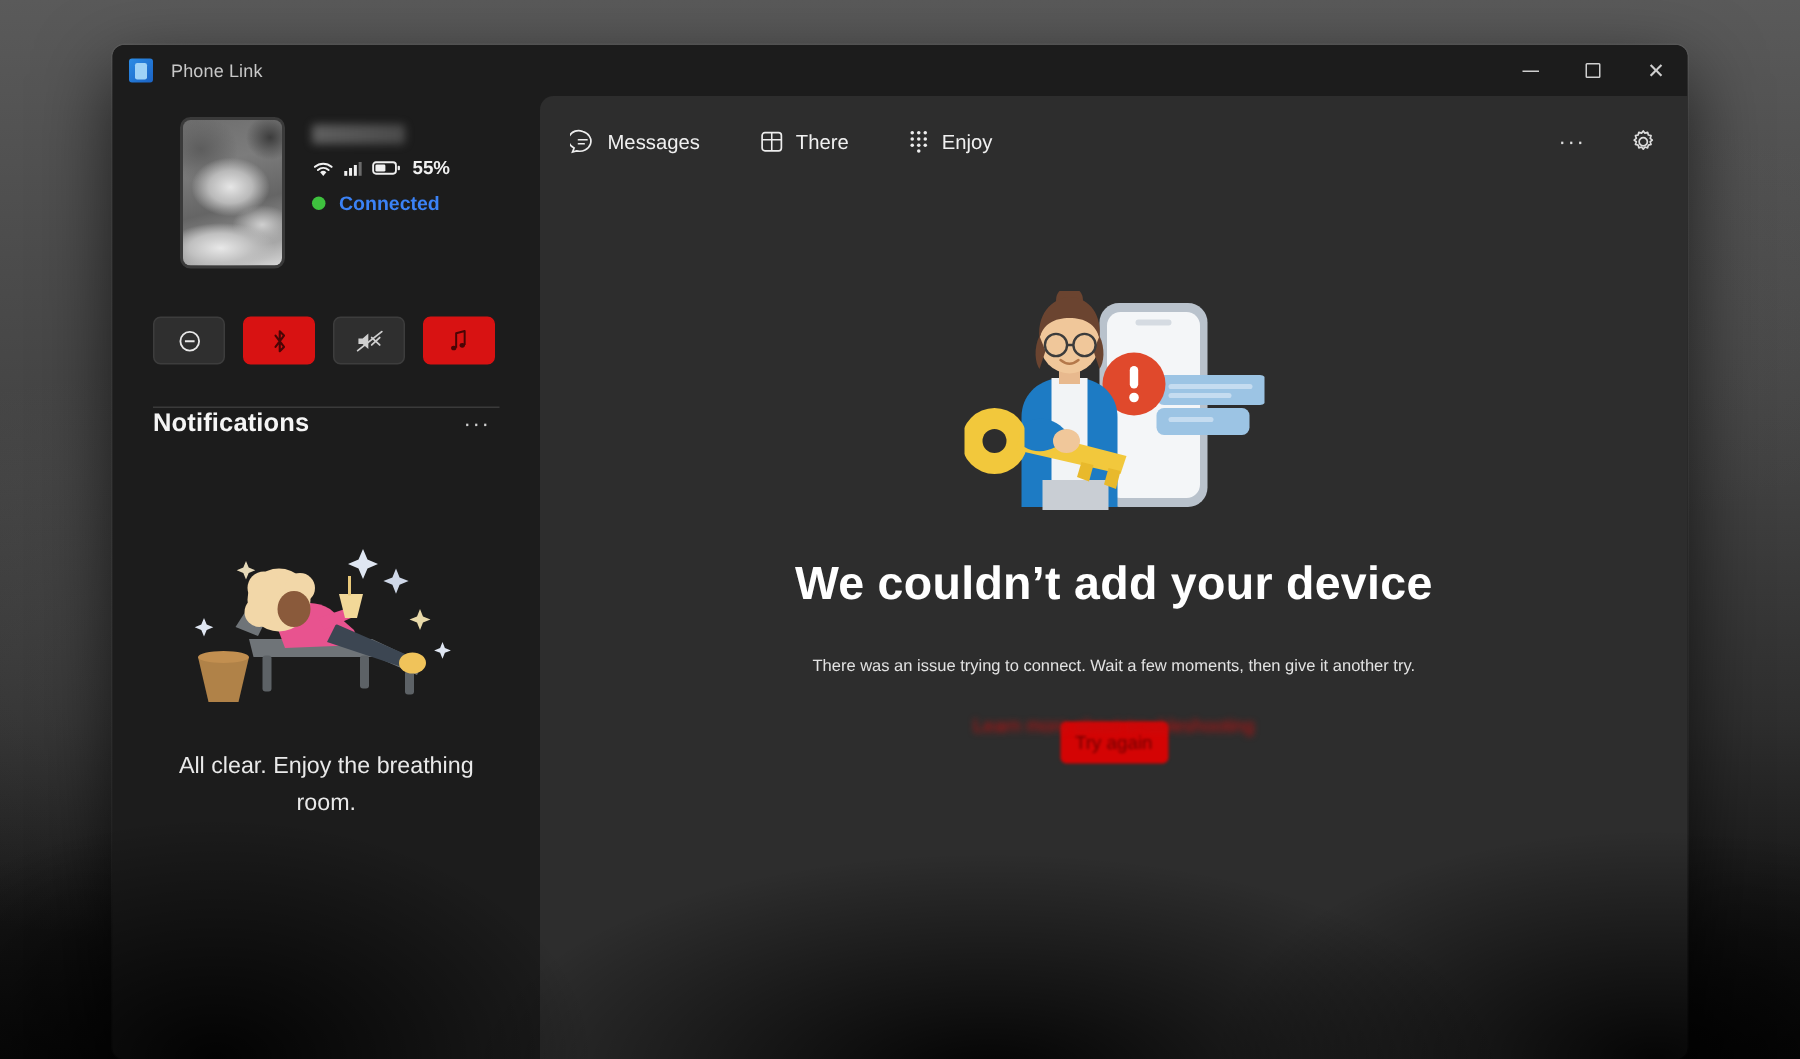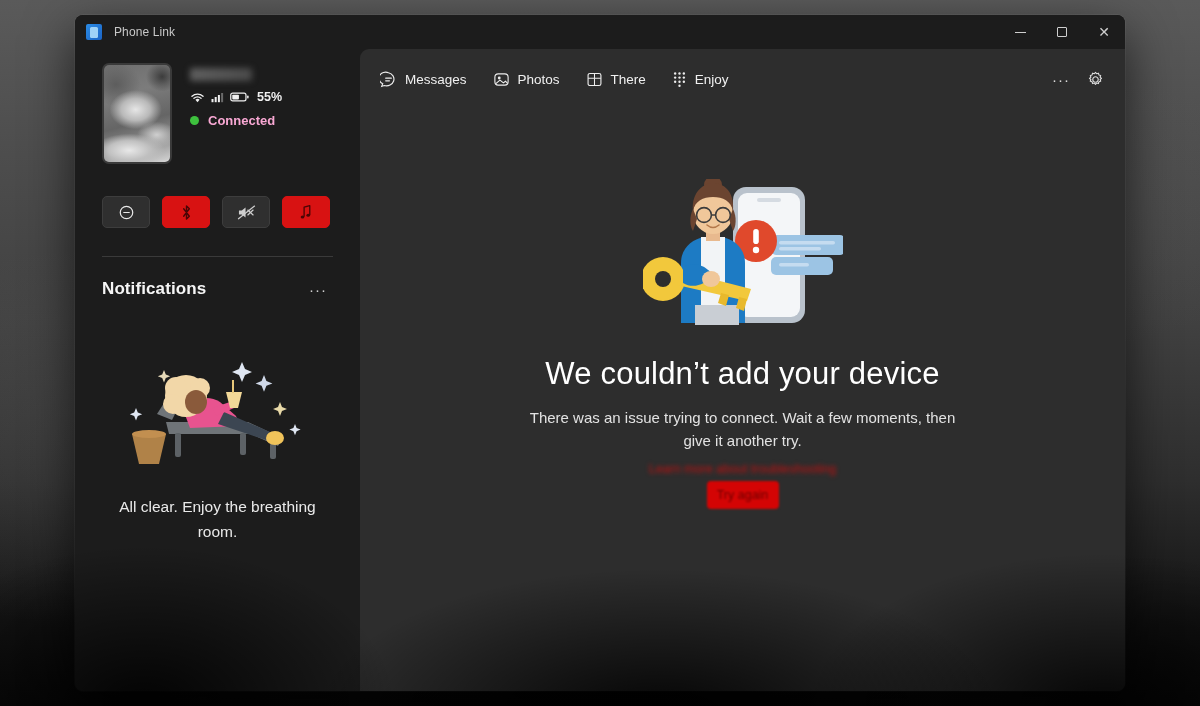--- a/index.html
+++ b/index.html
@@ -31,21 +31,21 @@
       radial-gradient(ellipse 30% 100% at 12% 100%, rgba(0,0,0,0.9), transparent 70%),
       radial-gradient(ellipse 40% 90% at 55% 105%, rgba(0,0,0,0.92), transparent 72%),
       radial-gradient(ellipse 35% 95% at 92% 100%, rgba(0,0,0,0.88), transparent 70%);
     pointer-events: none;
   }
 
   
   #app-window {
     position: absolute;
     left: 75px;
-    top: 15px;
+    top: 30px;
     width: 1050px;
     height: 676px;
     background: #1c1c1c;
     border-radius: 8px;
     box-shadow: 0 18px 50px rgba(0,0,0,0.65), 0 0 0 1px rgba(255,255,255,0.06);
     display: flex;
     flex-direction: column;
     overflow: hidden;
   }
 
@@ -99,21 +99,21 @@
 
   
   .sidebar {
     width: 285px;
     flex: 0 0 285px;
     background: #1c1c1c;
     padding: 14px 27px 0 27px;
     display: flex;
     flex-direction: column;
   }
-  .device-row { display: flex; gap: 18px; }
+  .device-row { display: flex; gap: 18px; margin-left: 18px; }
   .phone-thumb {
     width: 70px; height: 101px;
     border-radius: 7px;
     flex: 0 0 auto;
     border: 2px solid #3a3a3a;
     overflow: hidden;
     position: relative;
     background: #2a2a2a;
   }
   .phone-thumb .sky {
@@ -144,21 +144,21 @@
   .status-line {
     display: flex; align-items: center; gap: 6px;
     font-size: 12.5px; color: #f0f0f0; font-weight: bold;
   }
   .status-line .battery-pct { margin-left: 2px; }
   .conn-line { display: flex; align-items: center; gap: 9px; }
   .conn-dot {
     width: 9px; height: 9px; border-radius: 50%;
     background: #3ec13e; flex: 0 0 auto;
   }
-  .conn-text { font-size: 13px; color: #f9a8d4; font-weight: bold; }
+  .conn-text { font-size: 13px; color: #3b82f6; font-weight: bold; }
 
   
   .quick-actions {
     display: flex; gap: 12px;
     margin-top: 32px;
   }
   .qa-btn {
     width: 48px; height: 32px;
     border-radius: 5px;
     display: flex; align-items: center; justify-content: center;
@@ -172,21 +172,20 @@
   .qa-btn svg { display: block; }
 
   .divider {
     height: 1px;
     background: #3a3a3a;
     margin: 28px 0 0 0;
   }
 
   .notif-header {
     display: flex; align-items: center;
-    margin-top: 22px;
   }
   .notif-title { font-size: 17px; color: #f5f5f5; font-weight: bold; letter-spacing: 0.1px; }
   .notif-more {
     margin-left: auto;
     color: #cfcfcf;
     font-size: 15px;
     letter-spacing: 1px;
     padding: 2px 6px;
     line-height: 1;
   }
@@ -216,21 +215,21 @@
     display: flex;
     flex-direction: column;
     min-width: 0;
   }
   .main-nav {
     height: 44px;
     flex: 0 0 44px;
     display: flex;
     align-items: center;
     padding: 16px 14px 0 8px;
-    gap: 2px;
+    gap: 15px;
   }
   .nav-tab {
     display: flex; align-items: center; gap: 8px;
     height: 38px;
     padding: 0 12px;
     border-radius: 4px;
     position: relative;
     color: #f0f0f0;
     font-size: 13.5px;
   }
@@ -263,29 +262,29 @@
     position: relative;
     min-height: 0;
   }
 
   .hero-illustration { margin-top: 86px; }
 
   .error-title {
     margin-top: 22px;
     font-size: 31px;
     color: #ffffff;
-    font-weight: normal;
+    font-weight: bold;
     letter-spacing: 0.2px;
     text-align: center;
   }
   .error-desc {
-    margin-top: 14px;
+    margin-top: 29px;
     width: 452px;
     text-align: center;
-    font-size: 15px;
+    font-size: 11px;
     line-height: 1.55;
     color: #e2e2e2;
   }
   .try-again-btn {
     margin-top: 28px;
     background: #d40404;
     color: #6b0000;
     border: none;
     border-radius: 4px;
     width: 72px;
@@ -456,28 +455,20 @@
 
           <div class="nav-tab">
             <svg width="17" height="17" viewBox="0 0 18 18">
               <path d="M9 1.8 A7.2 6.4 0 1 1 4.6 15.4 L1.8 16.2 L2.9 13.4 A6.6 6 0 0 1 9 1.8 Z" stroke="#ededed" stroke-width="1.2" fill="none"></path>
               <line x1="6" y1="7.6" x2="12" y2="7.6" stroke="#ededed" stroke-width="1.2" stroke-linecap="round"></line>
               <line x1="6" y1="10.4" x2="10" y2="10.4" stroke="#ededed" stroke-width="1.2" stroke-linecap="round"></line>
             </svg>
             <span>Messages</span>
           </div>
 
-          <div class="nav-tab">
-            <svg width="17" height="17" viewBox="0 0 18 18">
-              <rect x="2" y="3" width="14" height="12" rx="3.5" stroke="#ededed" stroke-width="1.2" fill="none"></rect>
-              <circle cx="6.6" cy="7.4" r="1.5" fill="#ededed"></circle>
-              <path d="M3 13.4 L7.4 9.6 L11 12.6 L13.2 10.8 L15.4 13" stroke="#ededed" stroke-width="1.2" fill="none" stroke-linejoin="round"></path>
-            </svg>
-            <span>Photos</span>
-          </div>
 
           <div class="nav-tab">
             <svg width="17" height="17" viewBox="0 0 18 18">
               <rect x="2.2" y="2.6" width="13.6" height="12.8" rx="2" stroke="#ededed" stroke-width="1.2" fill="none"></rect>
               <line x1="9" y1="2.6" x2="9" y2="15.4" stroke="#ededed" stroke-width="1.1"></line>
               <line x1="2.2" y1="7.6" x2="15.8" y2="7.6" stroke="#ededed" stroke-width="1.1"></line>
             </svg>
             <span>There</span>
           </div>
 

